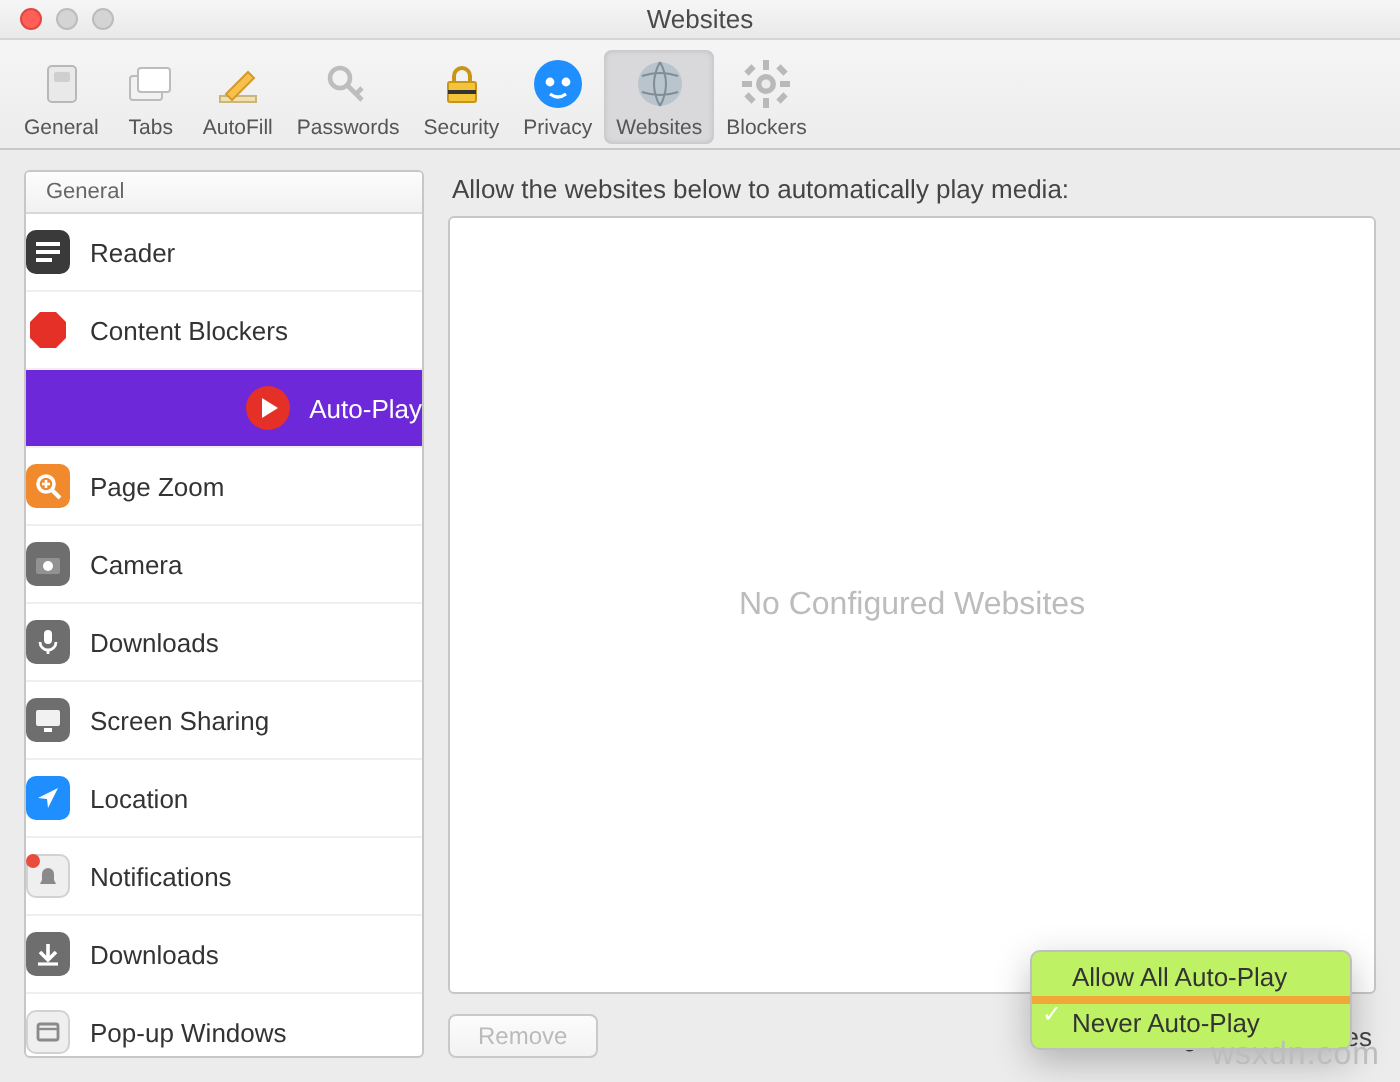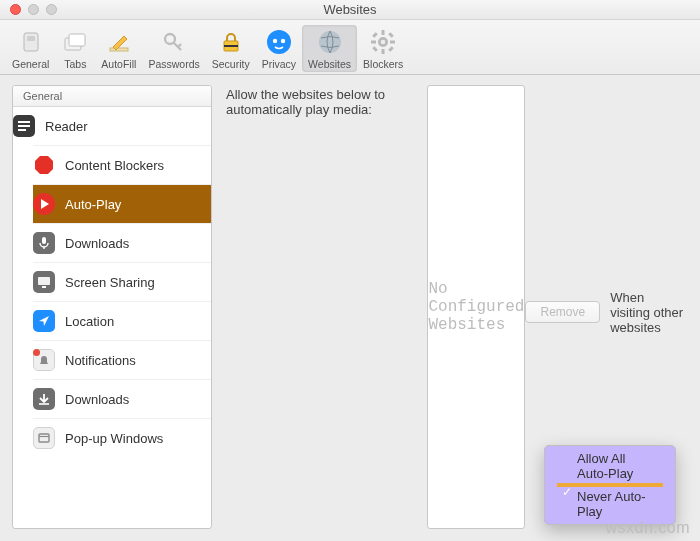--- a/index.html
+++ b/index.html
@@ -81,52 +81,52 @@
     font-size: 11px;
     color: #666;
   }
   .sidebar-list { flex: 1; overflow: auto; }
   .sidebar-item {
     display: flex; align-items: center;
     padding: 8px 0;
     gap: 10px;
     cursor: default;
   }
-  .sidebar-item + .sidebar-item { border-top: 1px solid #efefef; margin-left: 20px; }
+  .sidebar-item + .sidebar-item { border-top: 1px solid #efefef; }
   .sidebar-item.selected {
-    background: #a16207;
+    background: #6d28d9;
     color: #fff;
+    justify-content: flex-end;
   }
   .sb-icon {
     width: 22px; height: 22px; border-radius: 5px;
     display: flex; align-items: center; justify-content: center;
     flex-shrink: 0;
   }
   .sb-label { font-size: 13px; }
 
   
   .pane {
     flex: 1;
-    display: flex; flex-direction: row;
+    display: flex; flex-direction: column;
   }
   .pane-header {
     font-size: 13px; color: #444; padding: 2px 2px 6px 2px;
   }
   .list-box {
     flex: 1;
     background: #fff;
     border: 1px solid #c7c7c7;
     border-radius: 3px;
     position: relative;
     display: flex; align-items: center; justify-content: center;
   }
   .placeholder {
     color: #bcbcbc;
     font-size: 16px;
-    font-family: Liberation Mono, monospace;
   }
   .pane-footer {
     display: flex; align-items: center;
     padding-top: 10px;
     gap: 10px;
   }
   .remove-btn {
     background: linear-gradient(#fcfcfc,#f2f2f2);
     border: 1px solid #c9c9c9;
     border-radius: 4px;
@@ -138,26 +138,26 @@
     font-size: 13px; color: #444;
     margin-left: auto;
     padding-right: 2px;
   }
 
   
   .dropdown {
     position: absolute;
     right: 24px;
     bottom: 16px;
-    width: 132px;
-    background: #c4b5fd;
+    width: 161px;
+    background: #bef264;
     border: 1px solid #bfbfbf;
     border-radius: 5px;
     box-shadow: 0 6px 18px rgba(0,0,0,0.25);
-    padding: 3px 12px;
+    padding: 3px 0;
     font-size: 13px;
   }
   .dropdown-item {
     padding: 2px 10px 2px 20px;
     position: relative;
     cursor: default;
   }
   .dropdown-item.highlight {
     background: #f0a936;
     color: #fff;
@@ -305,21 +305,41 @@
 
       <div class="sidebar-item selected">
         <span class="sb-icon" style="background:#e53027;border-radius:50%">
           <svg width="12" height="12">
               <polygon points="3,1 11,6 3,11" fill="#fff"></polygon>
             </svg>
         </span>
         <span class="sb-label">Auto-Play</span>
       </div>
 
-
+      <div class="sidebar-item">
+        <span class="sb-icon" style="background:#f08a2c">
+          <svg width="14" height="14">
+              <circle cx="6" cy="6" r="4" fill="none" stroke="#fff" stroke-width="1.8"></circle>
+              <line x1="9" y1="9" x2="13" y2="13" stroke="#fff" stroke-width="2"></line>
+              <line x1="6" y1="4" x2="6" y2="8" stroke="#fff" stroke-width="1.3"></line>
+              <line x1="4" y1="6" x2="8" y2="6" stroke="#fff" stroke-width="1.3"></line>
+            </svg>
+        </span>
+        <span class="sb-label">Page Zoom</span>
+      </div>
+
+      <div class="sidebar-item">
+        <span class="sb-icon" style="background:#6e6e6e">
+          <svg width="14" height="14">
+              <rect x="1" y="4" width="12" height="8" rx="1" fill="#fff" opacity="0.25"></rect>
+              <circle cx="7" cy="8" r="2.5" fill="#fff"></circle>
+            </svg>
+        </span>
+        <span class="sb-label">Camera</span>
+      </div>
 
       <div class="sidebar-item">
         <span class="sb-icon" style="background:#6e6e6e">
           <svg width="14" height="14">
               <rect x="5" y="1" width="4" height="7" rx="2" fill="#fff"></rect>
               <path d="M3 7 a4 4 0 0 0 8 0" stroke="#fff" fill="none" stroke-width="1.4"></path>
               <line x1="7" y1="11" x2="7" y2="13" stroke="#fff" stroke-width="1.4"></line>
             </svg>
         </span>
         <span class="sb-label">Downloads</span>

